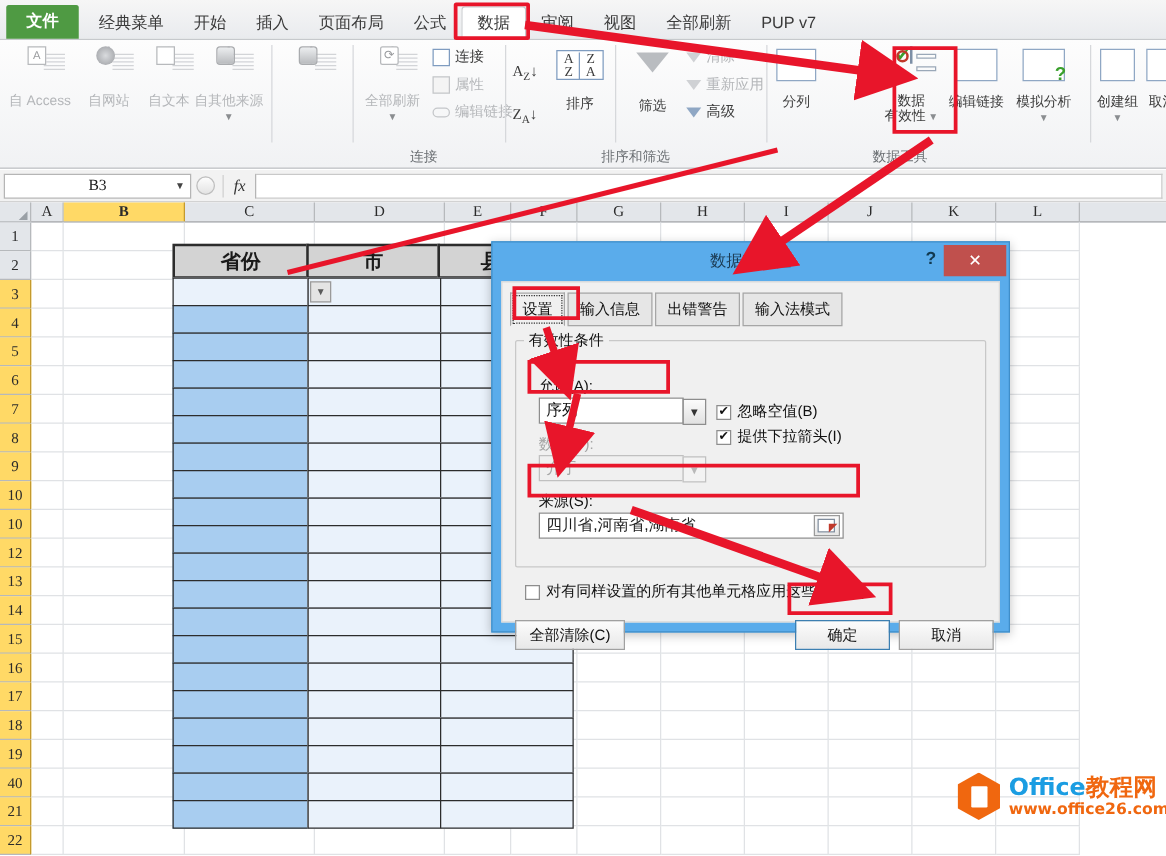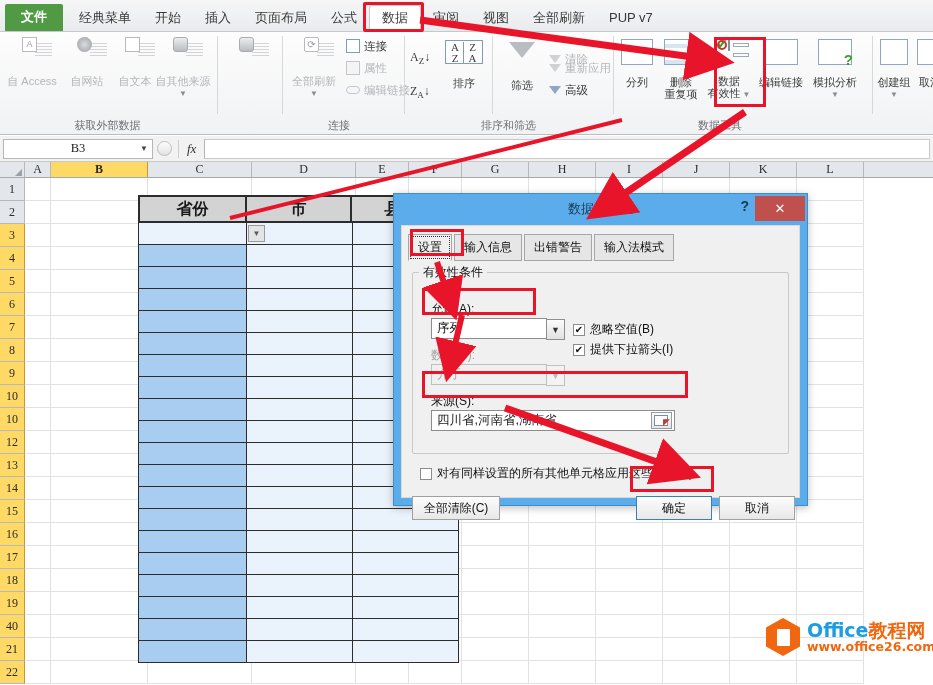--- a/index.html
+++ b/index.html
@@ -227,21 +227,20 @@
     </div>
     <div class="big-btn dim" style="left:106px;">
       <span class="ic"><span class="docic"><span class="badge" style="border:1px solid #b7b9bc;background:#fff;"></span></span></span>
       <span>自文本</span>
     </div>
     <div class="big-btn dim" style="left:150px;width:66px;">
       <span class="ic"><span class="docic"><span class="badge" style="border-radius:3px;background:linear-gradient(#eceef0,#b9bbbe);border:1px solid #a9abae;"></span></span></span>
       <span>自其他来源</span>
       <span class="arrowdn">▼</span>
     </div>
-    <div class="grp-title">获取外部数据</div>
   </div>
   <div class="grp-sep" style="left:217px;"></div>
 
   <div class="grp" style="left:219px;width:180px;">
     <div class="big-btn dim" style="left:0;width:60px;">
       <span class="ic"><span class="docic"><span class="badge" style="border-radius:3px;background:linear-gradient(#eceef0,#b9bbbe);border:1px solid #a9abae;"></span></span></span>
       <span></span>
     </div>
     <div class="grp-sep" style="left:63px;top:4px;"></div>
     <div class="big-btn dim" style="left:66px;width:58px;">
@@ -280,21 +279,21 @@
       </span>
       <span>排序</span>
     </div>
     <div class="grp-sep" style="left:86px;top:4px;"></div>
     <div class="big-btn" style="left:92px;width:48px;">
       <span class="ic">
         <span style="display:block;width:0;height:0;margin:6px auto 0;border-left:13px solid transparent;border-right:13px solid transparent;border-top:16px solid #b9bcc0;"></span>
       </span>
       <span>筛选</span>
     </div>
-    <div class="sm-btn dim" style="left:143px;top:20px;">
+    <div class="sm-btn dim" style="left:143px;top:7px;">
       <span style="display:inline-block;width:0;height:0;border-left:6px solid transparent;border-right:6px solid transparent;border-top:8px solid #cfd1d4;"></span>
       <span>清除</span>
     </div>
     <div class="sm-btn dim" style="left:143px;top:29px;">
       <span style="display:inline-block;width:0;height:0;border-left:6px solid transparent;border-right:6px solid transparent;border-top:8px solid #cfd1d4;"></span>
       <span>重新应用</span>
     </div>
     <div class="sm-btn" style="left:143px;top:51px;">
       <span style="display:inline-block;width:0;height:0;border-left:6px solid transparent;border-right:6px solid transparent;border-top:8px solid #8fa7c4;"></span>
       <span>高级</span>
@@ -302,27 +301,20 @@
     <div class="grp-title">排序和筛选</div>
   </div>
   <div class="grp-sep" style="left:613px;"></div>
 
   <div class="grp" style="left:615px;width:260px;">
     <div class="big-btn" style="left:2px;width:40px;">
       <span class="ic">
         <span style="display:block;width:32px;height:26px;margin:3px auto 0;border:1px solid #8fa7c4;background:#fff;"></span>
       </span>
       <span>分列</span>
-    </div>
-    <div class="big-btn" style="left:44px;width:44px;">
-      <span class="ic">
-        <span style="display:block;width:34px;height:26px;margin:3px auto 0;border:1px solid #8fa7c4;background:repeating-linear-gradient(#fff,#fff 4px,#d8e4f0 4px,#d8e4f0 8px);"></span>
-      </span>
-      <span>删除</span>
-      <span style="display:block;">重复项</span>
     </div>
     <div class="big-btn" style="left:90px;width:48px;">
       <span class="ic">
         <span class="ok-ic">
           <span style="position:absolute;left:4px;top:5px;width:16px;height:4px;border:1px solid #9aa8b8;"></span>
           <span style="position:absolute;left:4px;top:15px;width:16px;height:4px;border:1px solid #9aa8b8;"></span>
           <span style="position:absolute;right:1px;top:0;color:#3aa02c;font-size:14px;font-weight:bold;line-height:12px;">✔</span>
           <span style="position:absolute;right:2px;bottom:0;width:10px;height:10px;border:2px solid #c0392b;border-radius:50%;"></span>
         </span>
       </span>

